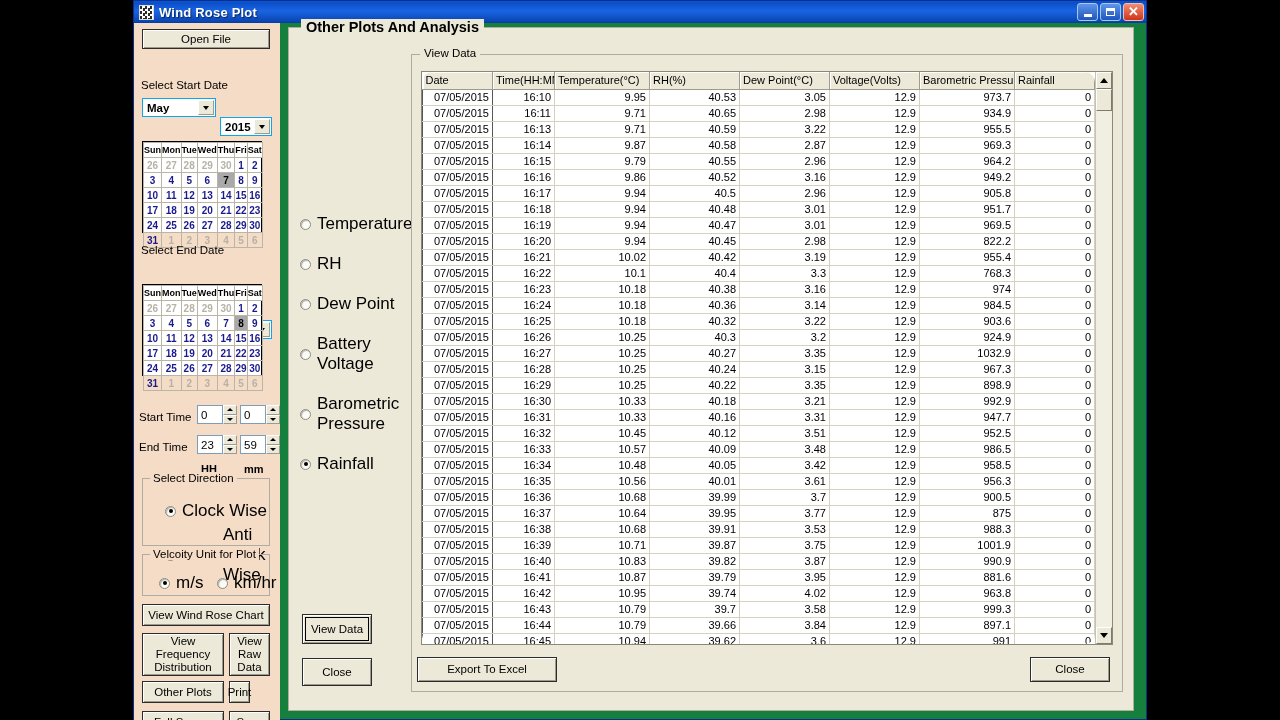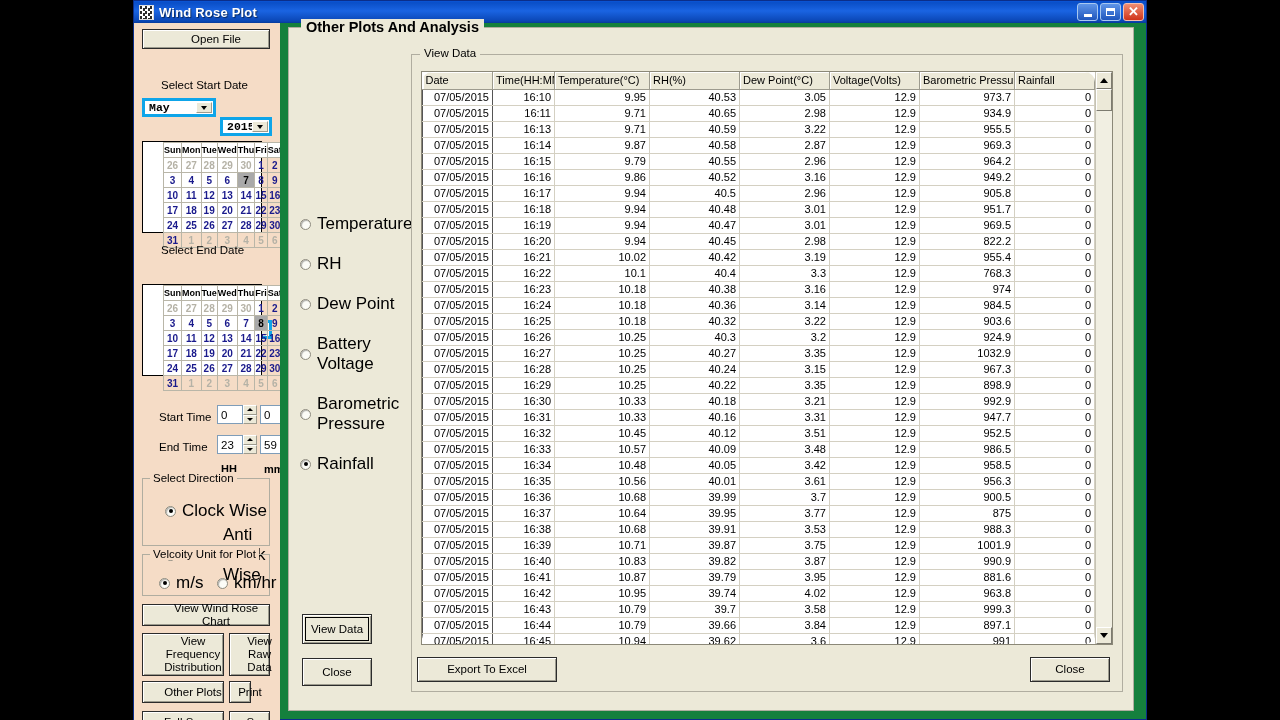--- a/index.html
+++ b/index.html
@@ -32,34 +32,34 @@
     background:linear-gradient(180deg,#5f95e8,#1f56bd);}
   .tb-btn.close{background:linear-gradient(180deg,#f08e72,#d0341a);border-color:#f3c0b0;}
   .glyph-min{width:8px;height:3px;background:#fff;margin-top:6px;}
   .glyph-max{width:9px;height:8px;border:1.5px solid #fff;border-top-width:3px;box-sizing:border-box;}
   .glyph-close{font-size:13px;font-weight:bold;margin-top:-1px;}
 
   .client{position:absolute;left:0;top:22px;right:0;bottom:0;}
 
   
   .left-panel{position:absolute;left:0;top:0;width:146px;height:698px;background:#f5dcc6;}
-  .lp{position:absolute;padding-left:20px;}
+  .lp{position:absolute;}
   .btn{
     background:#ece9d8;border:1px solid #2b2b2b;
     box-shadow:inset 1px 1px 0 #fff, inset -1px -1px 0 #9d9b8e;
     font-family:"Liberation Sans", sans-serif;font-size:11.5px;color:#000;
     display:flex;align-items:center;justify-content:center;text-align:center;
     box-sizing:border-box;cursor:default;line-height:1.12;
   }
   .btn.focus{box-shadow:inset 1px 1px 0 #fff, inset -1px -1px 0 #9d9b8e, inset 0 0 0 2px #ece9d8, inset 0 0 0 3px #000;}
   .lbl{font-size:11.5px;color:#000;}
 
   .dd{
-    height:19px;background:#fff;border:3px solid #0ea5e9;box-sizing:border-box;
-    display:flex;align-items:center;font-size:11.5px;font-weight:bold;padding-left:4px;position:relative;font-family:Liberation Mono, monospace;
+    height:19px;background:#fff;border:1px solid #0ea5e9;box-sizing:border-box;
+    display:flex;align-items:center;font-size:11.5px;font-weight:bold;padding-left:4px;position:relative;
   }
   .dd .arrow{position:absolute;right:1px;top:1px;bottom:1px;width:16px;background:#ece9d8;
     border:1px solid #fff;border-right-color:#9d9b8e;border-bottom-color:#9d9b8e;
     box-sizing:border-box;display:flex;align-items:center;justify-content:center;}
   .tri-d{width:0;height:0;border-left:3.5px solid transparent;border-right:3.5px solid transparent;border-top:4px solid #000;}
 
   
   .cal{background:#fff;border:1px solid #000;box-sizing:border-box;}
   .cal table{border-collapse:collapse;width:100%;}
   .cal td,.cal th{border:1px solid #b9b6a8;font-size:10px;text-align:center;

